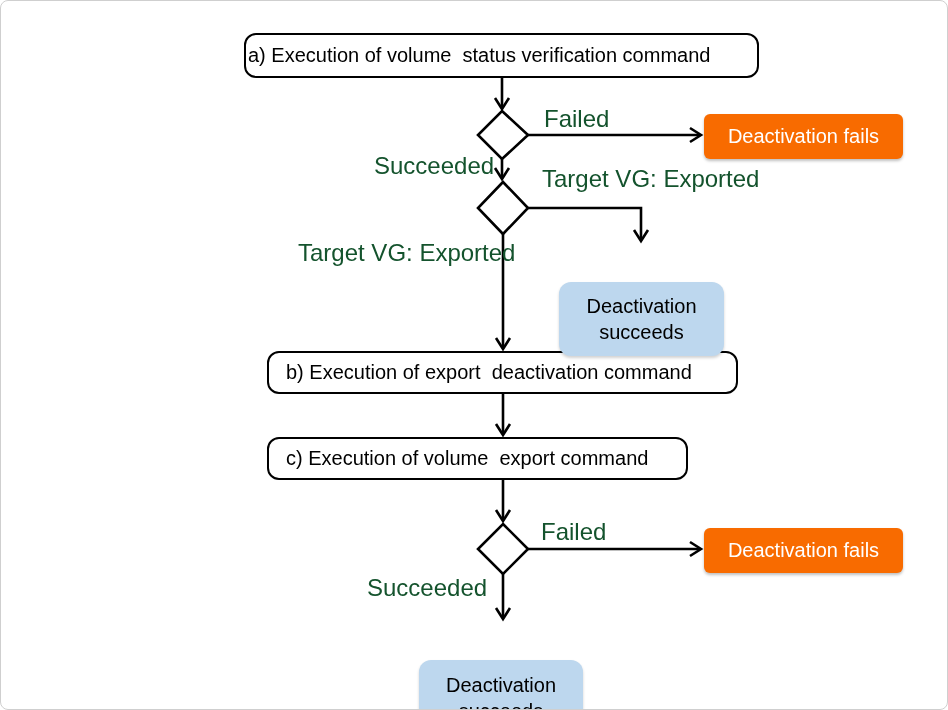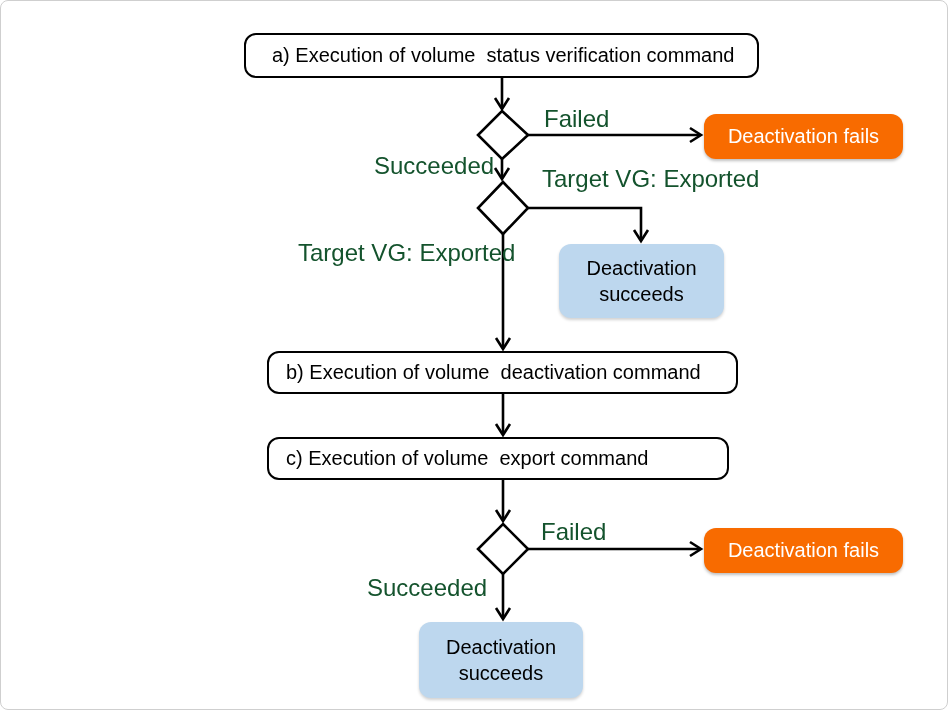--- a/index.html
+++ b/index.html
@@ -47,42 +47,43 @@
     font-size: 20px;
     color: #000000;
     white-space: pre;
   }
   .process-box {
     background: #ffffff;
     border: 2.5px solid #000000;
     border-radius: 12px;
     justify-content: flex-start;
   }
-  .process-a { left: 243px; top: 32px;  width: 515px; height: 45px; padding-left: 26px; }
+  .process-a { left: 243px; top: 32px;  width: 515px; height: 45px; padding-left: 2px; }
   .process-b { left: 266px; top: 350px; width: 471px; height: 43px; padding-left: 17px; }
-  .process-c { left: 266px; top: 436px; width: 462px; height: 43px; padding-left: 17px; }
+  .process-c { left: 266px; top: 436px; width: 421px; height: 43px; padding-left: 17px; }
   .fail-box {
     background: var(--fail-bg, #f86b00);
     color: #ffffff;
-    border-radius: 12px;
+    border-radius: 6px;
     justify-content: center;
     text-align: right;
     box-shadow: 0 2px 3px rgba(0,0,0,0.25);
   }
   .fail-top    { left: 703px; top: 113px; width: 199px; height: 45px; }
   .fail-bottom { left: 703px; top: 527px; width: 199px; height: 45px; }
   .success-box {
     background: var(--success-bg, #bdd7ee);
     color: #000000;
     border-radius: 12px;
     justify-content: center;
     text-align: center;
     white-space: pre-line;
     line-height: 26px;
     box-shadow: 0 2px 3px rgba(0,0,0,0.18);
+    margin-top: 38px;
   }
   .success-mid    { left: 558px; top: 243px; width: 165px; height: 74px; }
   .success-bottom { left: 418px; top: 621px; width: 164px; height: 76px; }
   .edge-label {
     position: absolute;
     font-size: 24px;
     color: #14532d;
     white-space: pre;
     line-height: 23px;
   }
@@ -146,21 +147,21 @@
       <path d="M689,541 L700,548 L689,555"></path>
     </g>
 
     <g>
       <line x1="502" y1="573" x2="502" y2="617"></line>
       <path d="M495,607 L502,618 L509,607"></path>
     </g>
   </svg>
 
   <div class="node process-box process-a">a) Execution of volume  status verification command</div>
-  <div class="node process-box process-b">b) Execution of volume  deactivation command</div>
+  <div class="node process-box process-b">b) Execution of export  deactivation command</div>
   <div class="node process-box process-c">c) Execution of volume  export command</div>
 
   <div class="node fail-box fail-top">Deactivation fails</div>
   <div class="node fail-box fail-bottom">Deactivation fails</div>
   <div class="node success-box success-mid">Deactivation
 succeeds</div>
   <div class="node success-box success-bottom">Deactivation
 succeeds</div>
 
   <div class="edge-label lbl-failed-top">Failed</div>

